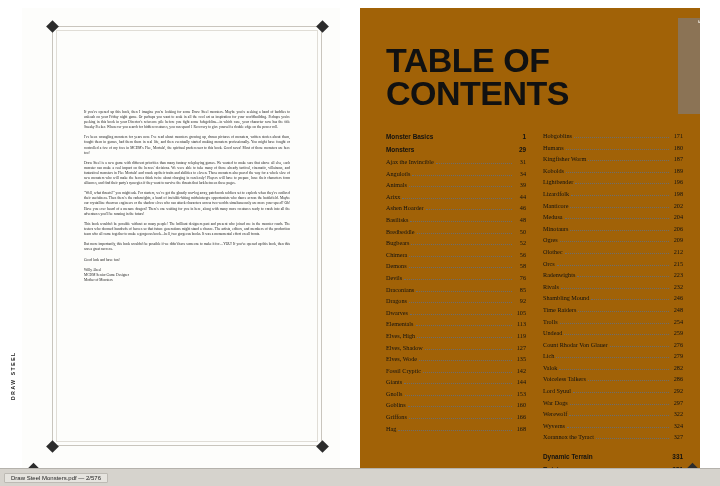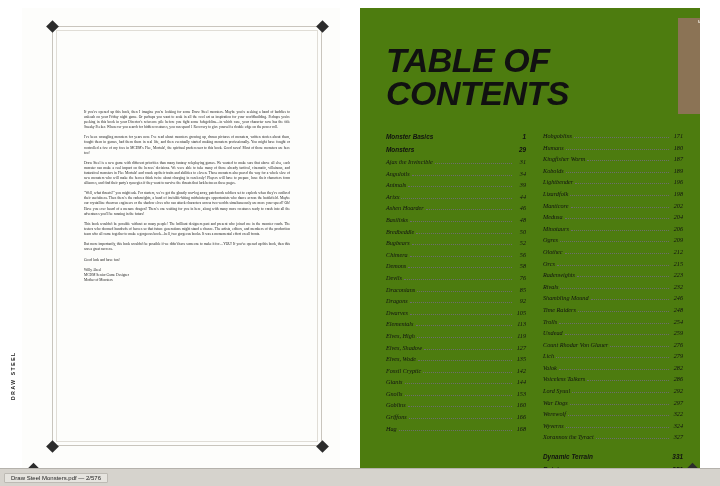--- a/index.html
+++ b/index.html
@@ -98,22 +98,21 @@
     color: #222;
   }
 
   
   .right-page {
     position: absolute;
     left: 360px;
     top: 8px;
     width: 340px;
     height: 462px;
-    background: #4d7c0f;
-    font-style: italic;
+    background: #a16207;
   }
   .toc-title {
     position: absolute;
     left: 26px;
     top: 36px;
     font-family: "Liberation Sans", sans-serif;
     font-weight: bold;
     font-size: 34px;
     line-height: 33px;
     letter-spacing: -0.5px;

